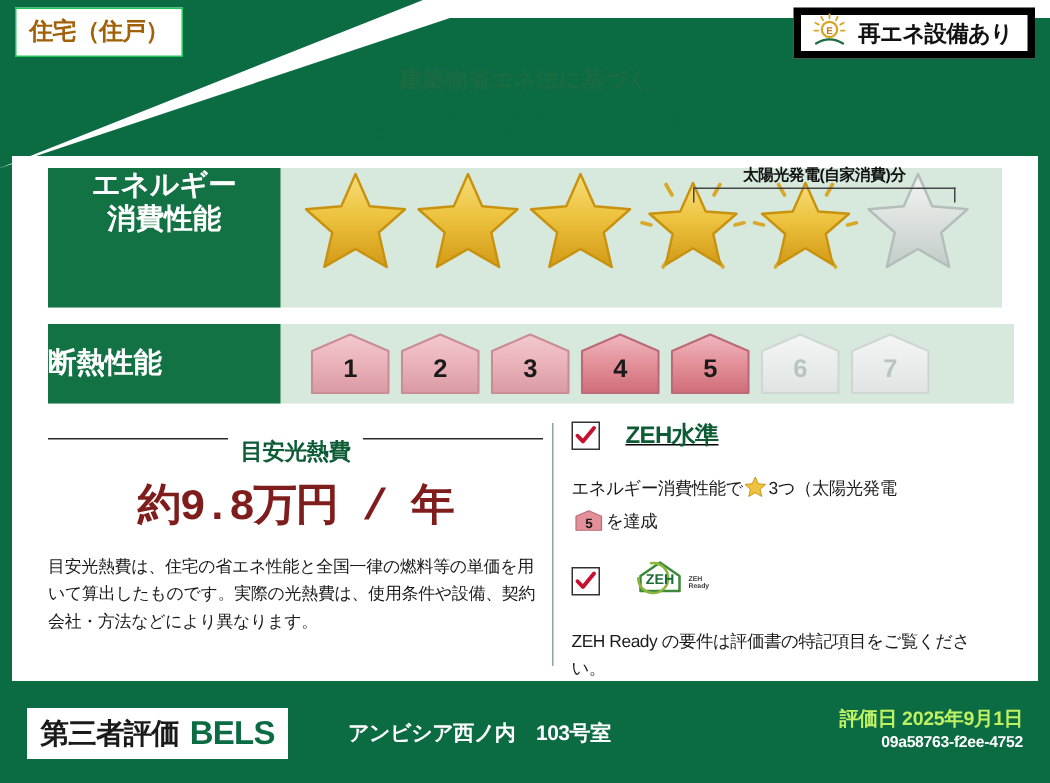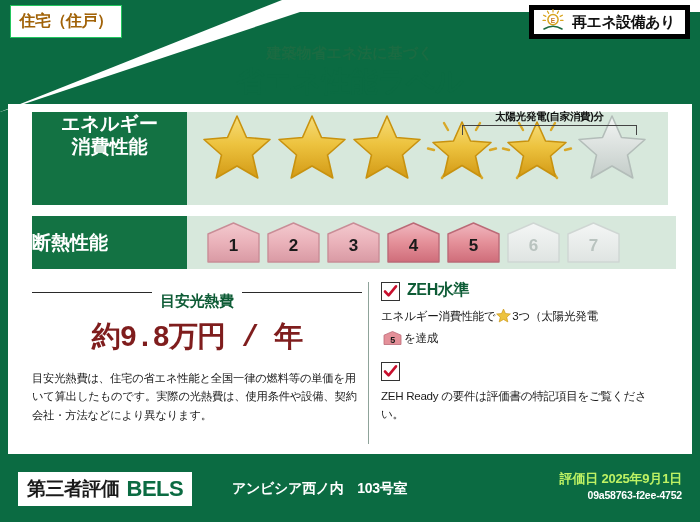--- a/index.html
+++ b/index.html
@@ -135,32 +135,32 @@
     text-align:center;margin-top:6px;
     font-size:29px;font-weight:bold;color:#7f1d1d;letter-spacing:-1px;
     font-family:Liberation Mono, monospace;
   }
   .cost-note{
     margin-top:12px;font-size:11.3px;line-height:1.62;color:#1a1a1a;
     letter-spacing:-0.2px;
   }
 
   
-  .chk-line{display:flex;align-items:flex-end;gap:7px;}
+  .chk-line{display:flex;align-items:center;gap:17px;text-decoration:underline;}
   .chkbox{
     width:17px;height:17px;border:1.3px solid #333;background:#fff;
     position:relative;flex:none;
   }
   .chkbox svg{position:absolute;left:1px;top:1px;}
   .chk-title{
     font-size:16px;font-weight:bold;color:#0e5c36;letter-spacing:-0.4px;
     white-space:nowrap;
   }
   .chk-body{
-    margin-top:6px;font-size:11.6px;line-height:1.62;color:#1a1a1a;
+    margin-top:16px;font-size:11.6px;line-height:1.62;color:#1a1a1a;
     letter-spacing:-0.3px;
   }
   .blk2{margin-top:14px;}
   .inline-star{display:inline-block;vertical-align:-3px;margin:0 1px;}
   .inline-house{display:inline-block;vertical-align:-4px;margin:0 2px;position:relative;width:19px;height:16px;}
   .inline-house .n{
     position:absolute;left:0;right:0;top:3px;text-align:center;
     font-size:9px;font-weight:bold;color:#1a1a1a;
   }
   .zeh-logo{display:inline-block;vertical-align:-7px;margin-left:4px;}
@@ -416,20 +416,29 @@
           </div>
         </div>
 
         <div class="blk2">
           <div class="chk-line">
             <span class="chkbox">
               <svg width="15" height="15" viewBox="0 0 15 15">
                 <path d="M2,7.5 L5.6,11.3 L13,2.3" fill="none" stroke="#c8102e" stroke-width="2.6" stroke-linecap="round" stroke-linejoin="round"></path>
               </svg>
             </span>
+            <span class="zeh-logo">
+              <svg width="54" height="26" viewBox="0 0 54 26">
+                <path d="M6,12 L19,3 L32,12 L32,22 L6,22 Z" fill="none" stroke="#3f8a3a" stroke-width="1.7" stroke-linejoin="round"></path>
+                <path d="M4.5,13.5 A10,10 0 1 0 13,3.5" fill="none" stroke="#8ab63a" stroke-width="1.7" stroke-linecap="round"></path>
+                <text x="19" y="17.5" text-anchor="middle" font-size="9.5" font-weight="bold" fill="#1f6b3a" font-family="Liberation Sans, sans-serif">ZEH</text>
+                <text x="38" y="15" font-size="4.6" font-weight="bold" fill="#3a3a3a" font-family="Liberation Sans, sans-serif">ZEH</text>
+                <text x="38" y="20" font-size="4.6" font-weight="bold" fill="#3a3a3a" font-family="Liberation Sans, sans-serif">Ready</text>
+              </svg>
+            </span>
           </div>
           <div class="chk-body">ZEH Ready の要件は評価書の特記項目をご覧ください。</div>
         </div>
 
       </div>
     </div>
   </div>
 
   <div class="footer">
     <div class="bels-box">

